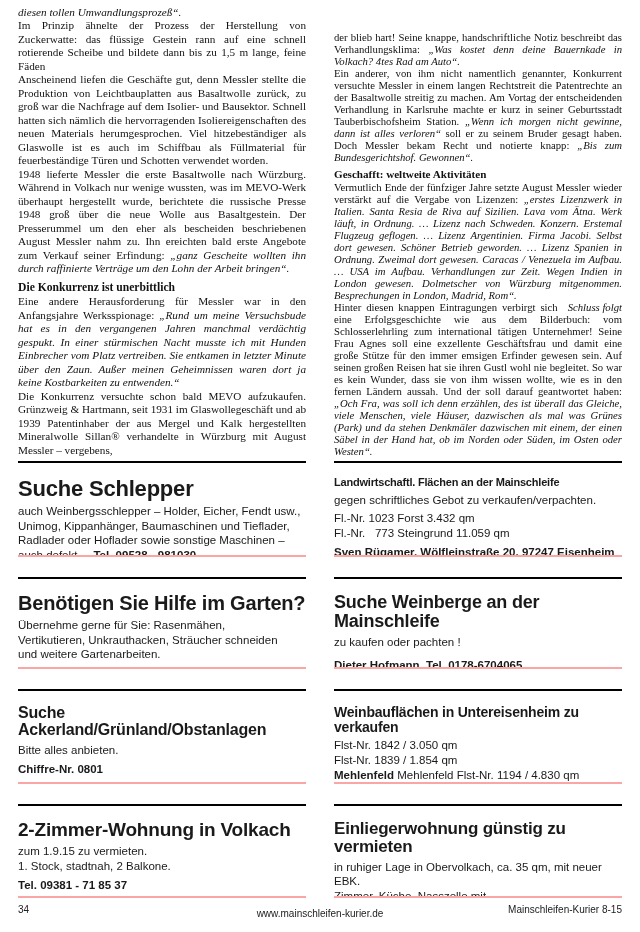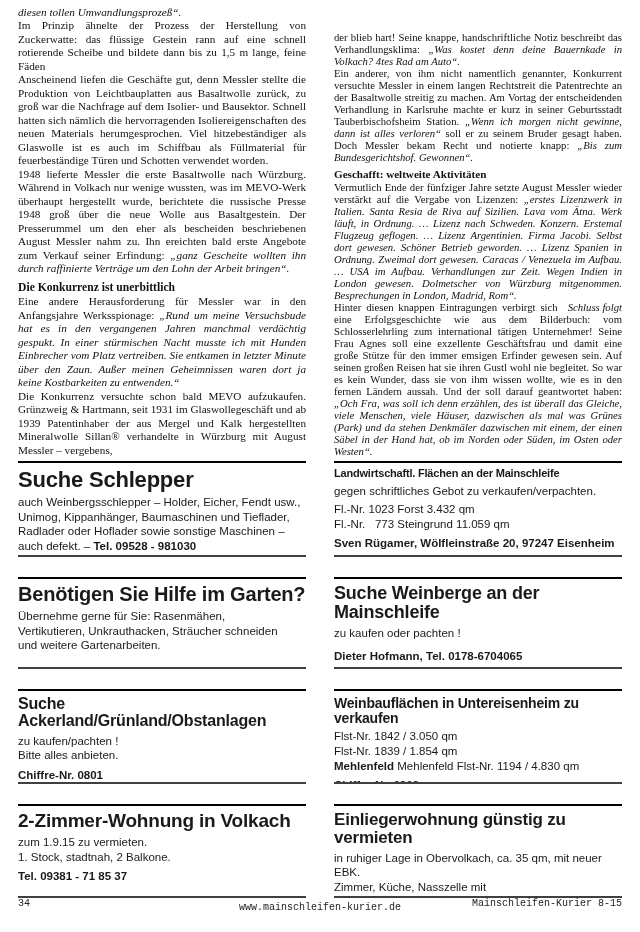--- a/index.html
+++ b/index.html
@@ -27,42 +27,42 @@
   
   .ads {
     display: grid;
     grid-template-columns: 1fr 1fr;
     grid-template-rows: 96px 92px 95px 94px;
     column-gap: 28px; row-gap: 20px;
     margin-top: 4px;
   }
   .ad {
     border-top: 2px solid #000;
-    border-bottom: 2px solid #404040;
+    border-bottom: 2px solid #fca5a5;
     box-sizing: border-box;
-    padding: 3px 0 0 0;
+    padding: 12px 0 0 0;
     overflow: hidden;
     font-family: "Liberation Sans", sans-serif;
     font-size: 11.5px; line-height: 14.6px;
     color: #1a1a1a;
   }
   .ad .title { font-weight: bold; line-height: 1.05; margin: 2px 0 4px 0; letter-spacing: -0.2px; }
   .t22 { font-size: 22px; } .t20 { font-size: 20px; } .t19 { font-size: 19px; }
   .t18 { font-size: 18px; } .t17 { font-size: 17px; } .t16 { font-size: 16px; }
   .t15 { font-size: 11px; } .t14 { font-size: 14px; }
   .ad .line { margin: 0; }
   .ad .contact { font-weight: bold; margin-top: 5px; }
   .ad .bold { font-weight: bold; }
   .gap-s { height: 4px; }
 
   
   .footer {
     position: relative;
-    margin-top: 0;
-    font-family: Liberation Mono, monospace;
+    margin-top: 6px;
+    font-family: Liberation Sans, sans-serif;
     font-size: 10px; color: #222;
     height: 14px;
   }
   .footer .page-number { position: absolute; left: 0; top: 0; }
   .footer .website { position: absolute; left: 50%; transform: translateX(-50%); top: 4px; }
   .footer .issue { position: absolute; right: 0; top: 0; }
 </style>
 </head>
 <body>
 
@@ -117,21 +117,20 @@
 
     <div class="ad">
       <div class="title t18">Suche Weinberge an der Mainschleife</div>
       <div class="line">zu kaufen oder pachten !</div>
       <div class="gap-s"></div>
       <div class="contact">Dieter Hofmann, Tel. 0178-6704065</div>
     </div>
 
     <div class="ad">
       <div class="title t16">Suche Ackerland/Grünland/Obstanlagen</div>
-      <div class="line">zu kaufen/pachten !</div>
       <div class="line">Bitte alles anbieten.</div>
       <div class="contact">Chiffre-Nr. 0801</div>
     </div>
 
     <div class="ad">
       <div class="title t14">Weinbauflächen in Untereisenheim zu verkaufen</div>
       <div class="line">Flst-Nr. 1842 / 3.050 qm</div>
       <div class="line">Flst-Nr. 1839 / 1.854 qm</div>
       <div class="line"><span class="bold">Mehlenfeld</span><span> Mehlenfeld Flst-Nr. 1194 / 4.830 qm</span></div>
       <div class="contact">Chiffre-Nr. 0802</div>

